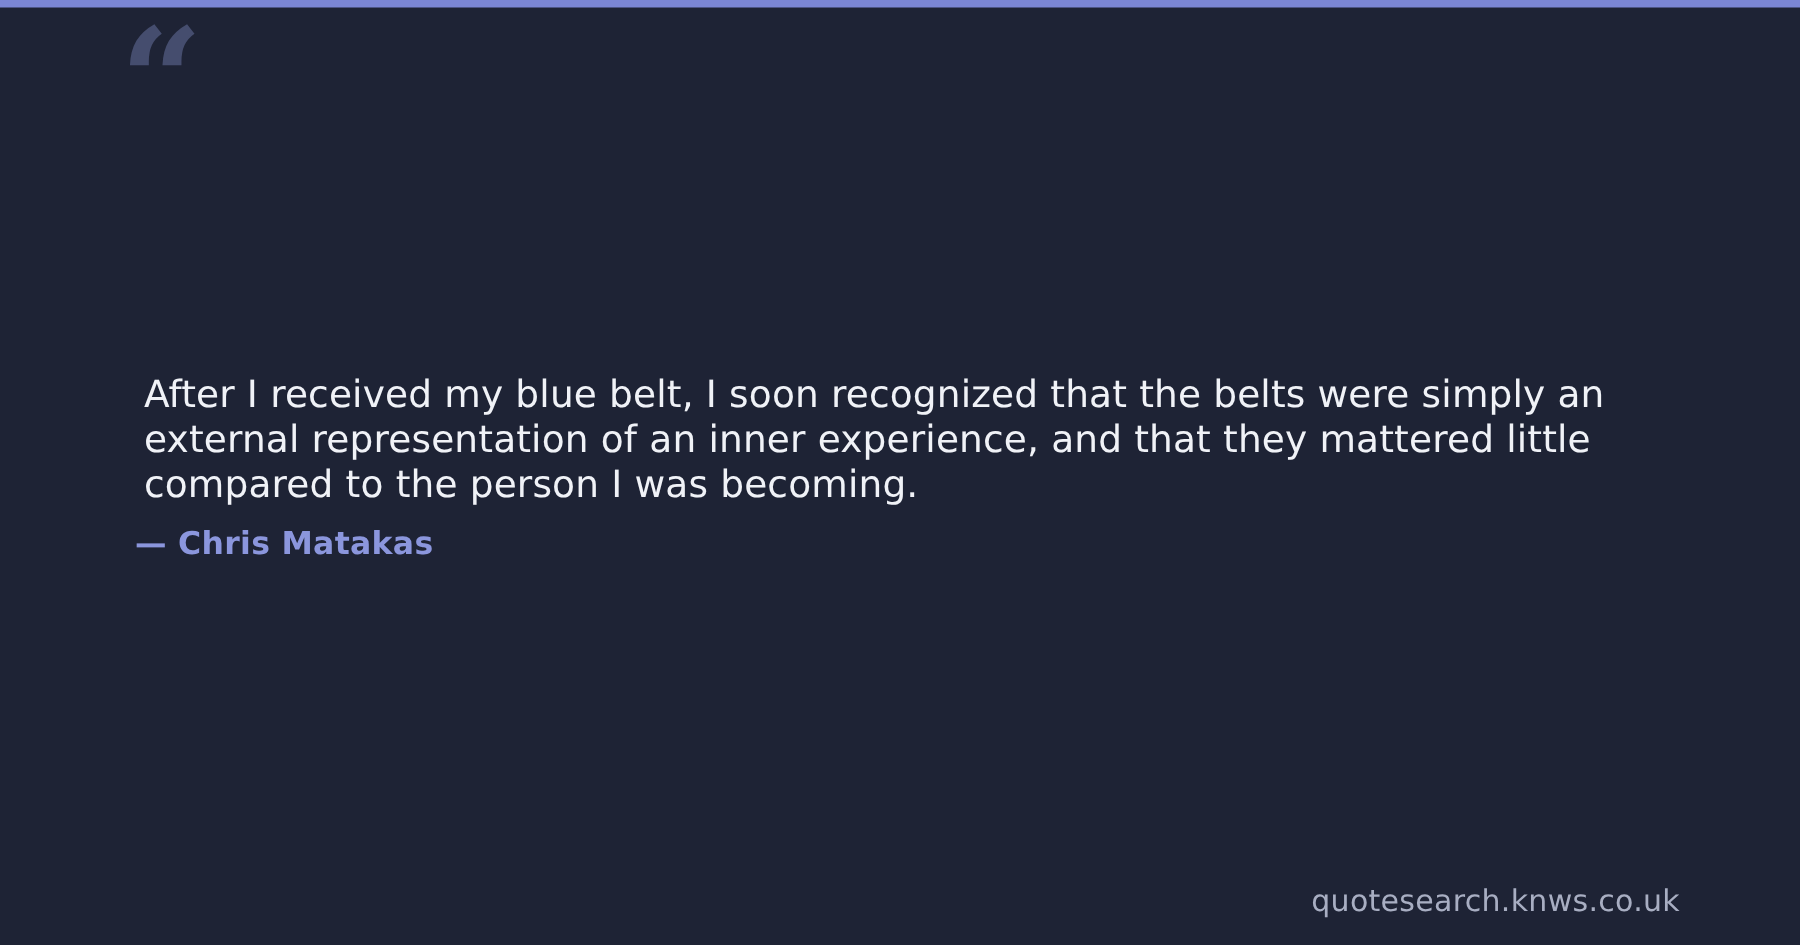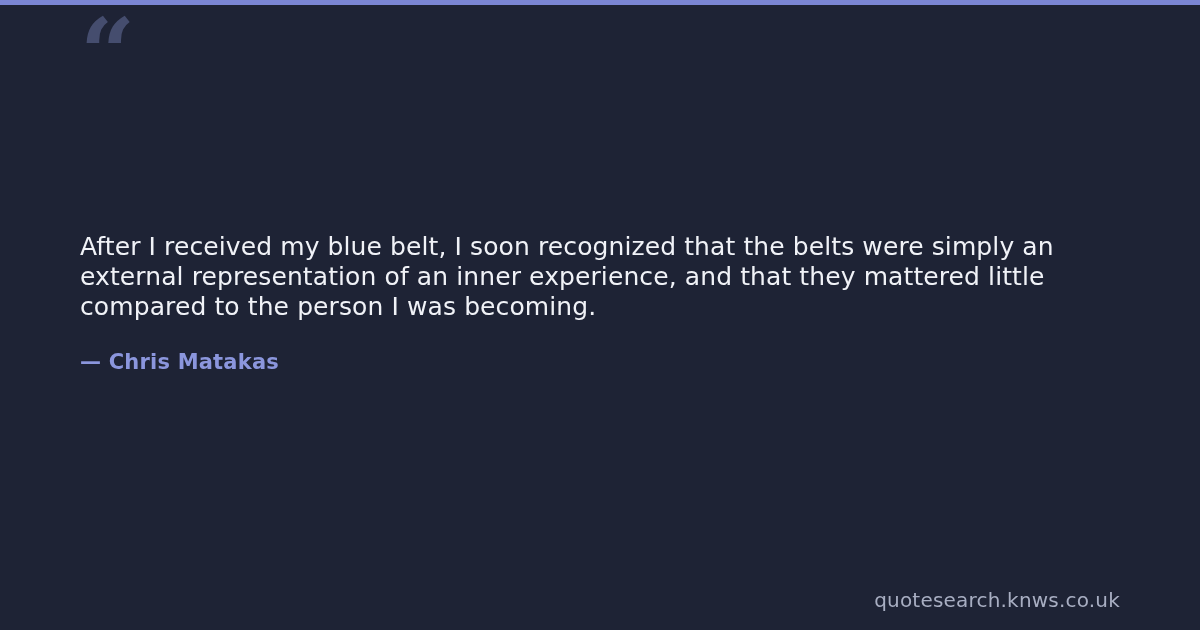--- a/index.html
+++ b/index.html
@@ -51,32 +51,32 @@
 
   
   .quote-body {
     position: absolute;
     left: 80px;
     top: 232px;
     width: 1040px;
   }
 
   .quote-text {
-    margin: 0;
+    margin: 16px;
     font-size: 25px;
     line-height: 30px;
     font-weight: 400;
     color: #f0f2f7;
     letter-spacing: 0.1px;
   }
 
   
   .attribution {
     position: absolute;
-    left: 80px;
+    left: 90px;
     top: 348px;
     font-size: 21px;
     line-height: 28px;
     font-weight: 700;
     color: #8b96dd;
     letter-spacing: 0.2px;
     white-space: nowrap;
   }
 
   

